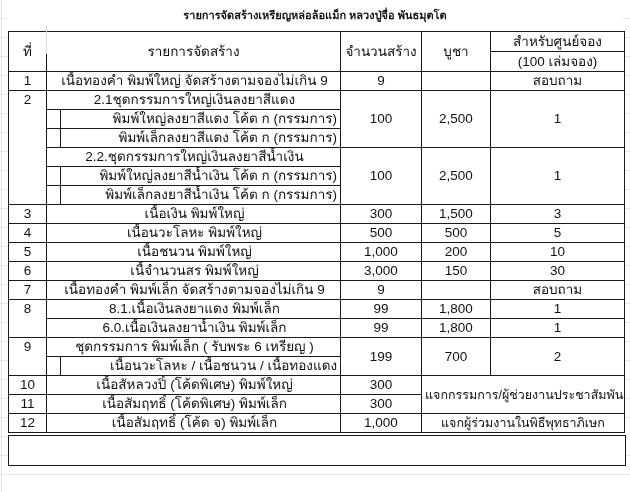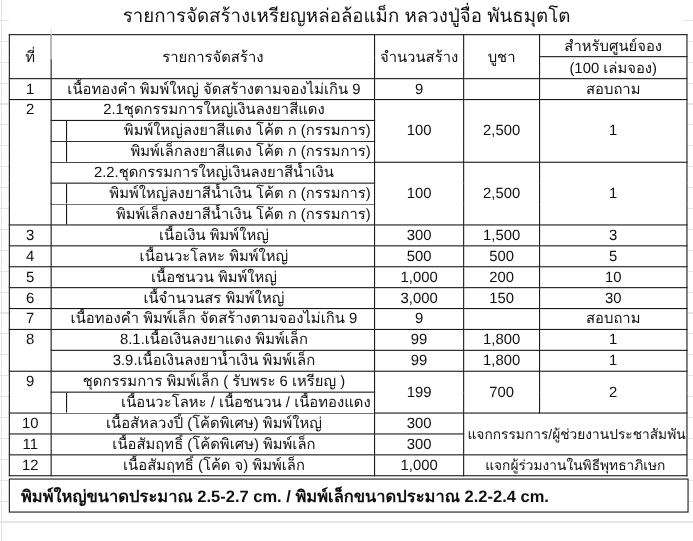--- a/index.html
+++ b/index.html
@@ -17,22 +17,22 @@
       linear-gradient(to right, transparent 0, transparent 1px, #e3e3e3 1px, #e3e3e3 2px, transparent 2px),
       repeating-linear-gradient(to bottom, transparent 0px, transparent 18px, #e6e6e6 18px, #e6e6e6 19px);
   }
   .title-block {
     margin: 0 8px;
     padding-top: 3px;
     background: #fff;
     text-align: center;
   }
   .title-line {
-    font-size: 17px;
-    font-weight: normal;
+    font-size: 11px;
+    font-weight: bold;
     line-height: 24px;
     white-space: nowrap;
   }
   .vstub {
     position: absolute;
     left: 46px; top: 26px;
     width: 1px; height: 28px;
     background: #ddd;
   }
   table.main {
@@ -191,21 +191,21 @@
       <td>สอบถาม</td>
     </tr>
     <tr>
       <td class="vtop" rowspan="2">8</td>
       <td class="item">8.1.เนื้อเงินลงยาแดง พิมพ์เล็ก</td>
       <td>99</td>
       <td>1,800</td>
       <td>1</td>
     </tr>
     <tr>
-      <td class="item">3.9.เนื้อเงินลงยาน้ำเงิน พิมพ์เล็ก</td>
+      <td class="item">6.0.เนื้อเงินลงยาน้ำเงิน พิมพ์เล็ก</td>
       <td>99</td>
       <td>1,800</td>
       <td>1</td>
     </tr>
     <tr>
       <td class="vtop" rowspan="2">9</td>
       <td class="item">ชุดกรรมการ พิมพ์เล็ก ( รับพระ 6 เหรียญ )</td>
       <td rowspan="2">199</td>
       <td rowspan="2">700</td>
       <td rowspan="2">2</td>
@@ -227,14 +227,13 @@
     <tr>
       <td>12</td>
       <td class="item">เนื้อสัมฤทธิ์ (โค้ด จ)  พิมพ์เล็ก</td>
       <td>1,000</td>
       <td class="small" colspan="2">แจกผู้ร่วมงานในพิธีพุทธาภิเษก</td>
     </tr>
   </tbody>
 </table>
 
 <div class="note-box">
-  <span>พิมพ์ใหญ่ขนาดประมาณ 2.5-2.7 cm.  / พิมพ์เล็กขนาดประมาณ 2.2-2.4 cm.</span>
 </div>
 
 </body></html>

